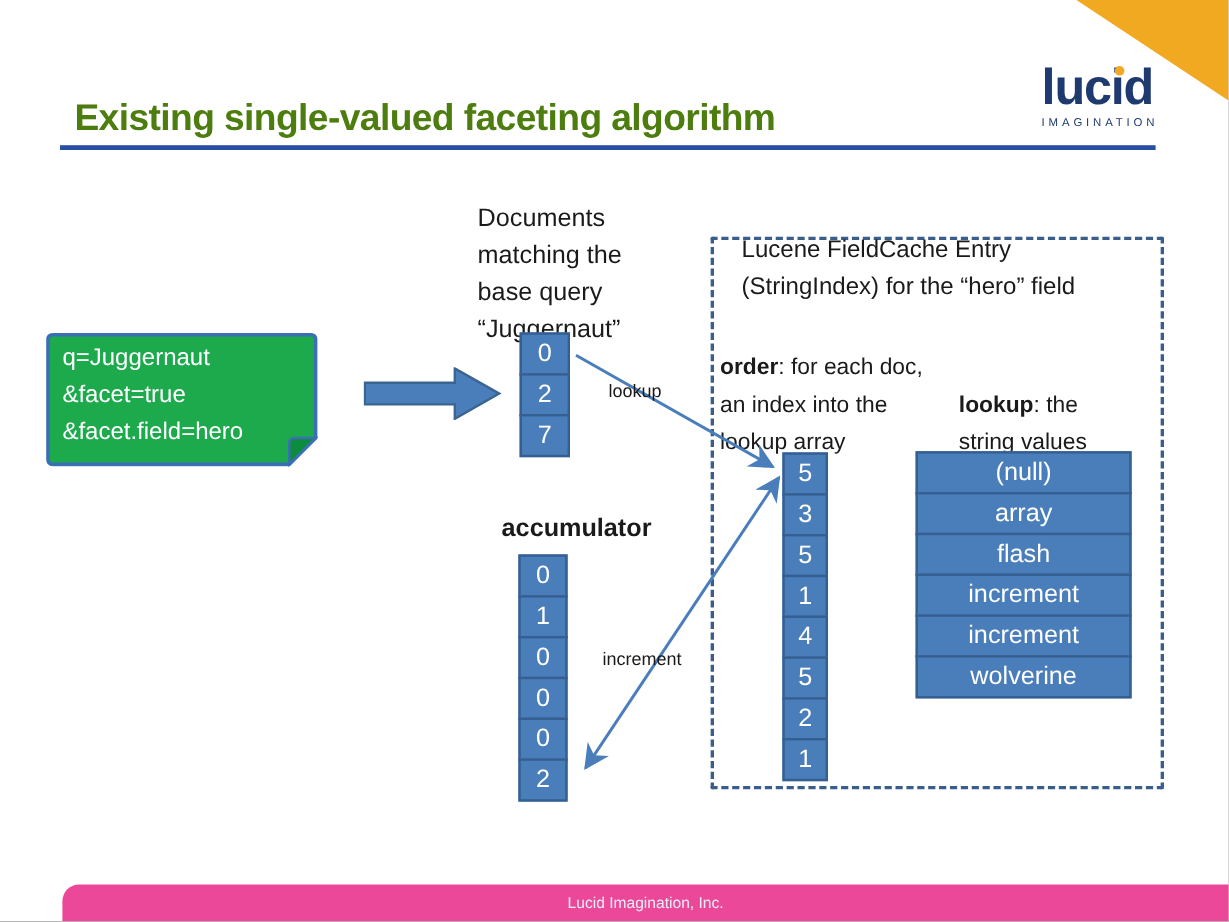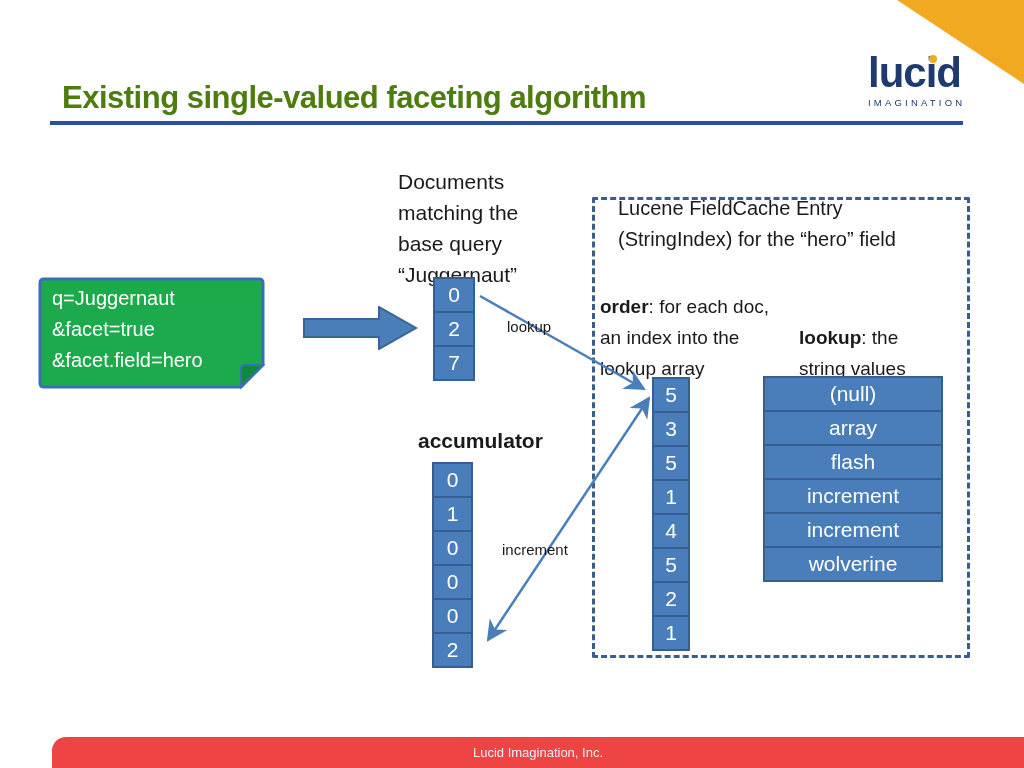--- a/index.html
+++ b/index.html
@@ -66,21 +66,21 @@
   .cell + .cell{margin-top:-2px;}
   .docs-col{left:433px;top:277px;width:42px;}
   .order-col{left:652px;top:377px;width:38px;}
   .lookup-col{left:763px;top:376px;width:180px;}
   .acc-col{left:432px;top:462px;width:41px;}
   
   .overlay{position:absolute;left:0;top:0;pointer-events:none;}
   
   .footer-bar{
     position:absolute;left:52px;top:737px;width:972px;height:31px;
-    background:#ef4444;border-radius:14px 0 0 0;
+    background:#ec4899;border-radius:14px 0 0 0;
     color:#E8EEF8;font-size:13px;text-align:center;line-height:31px;
   }
 </style>
 </head>
 <body>
 
 <div class="slide">
 
   <h1 class="title">Existing single-valued faceting algorithm</h1>
   <div class="title-rule"></div>

